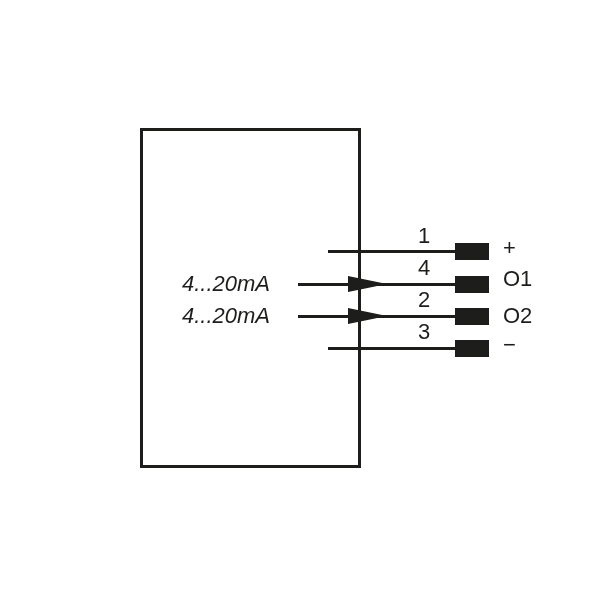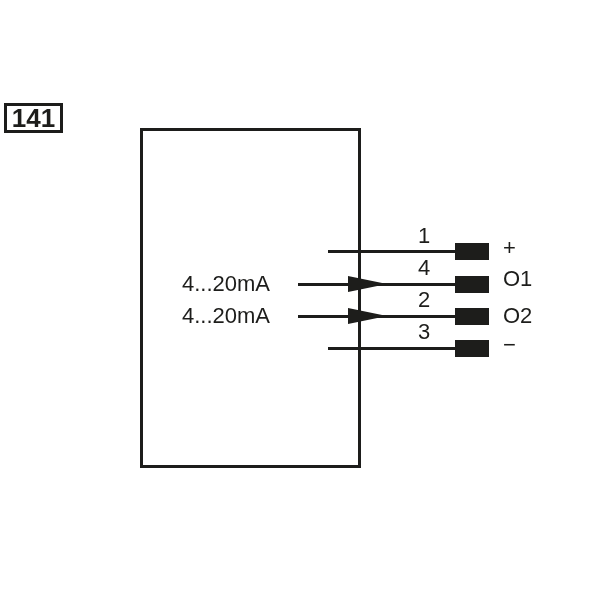--- a/index.html
+++ b/index.html
@@ -81,28 +81,28 @@
   }
   
   .signal-label {
     position: absolute;
     left: 140px;
     width: 130px;
     text-align: right;
     font-size: 22px;
     line-height: 22px;
     white-space: nowrap;
+    font-style: italic;
   }
 </style>
 </head>
 <body>
 
 <div class="canvas">
 
-  <div class="badge">141</div>
 
   <div class="device"></div>
 
   <div class="signal-label" style="top:273px;">4...20mA</div>
   <div class="signal-label" style="top:305px;">4...20mA</div>
 
   <div class="wire" style="left:328px; top:250px; width:127px;"></div>
   <div class="wire" style="left:298px; top:283px; width:157px;"></div>
   <div class="wire" style="left:298px; top:315px; width:157px;"></div>
   <div class="wire" style="left:328px; top:347px; width:127px;"></div>

